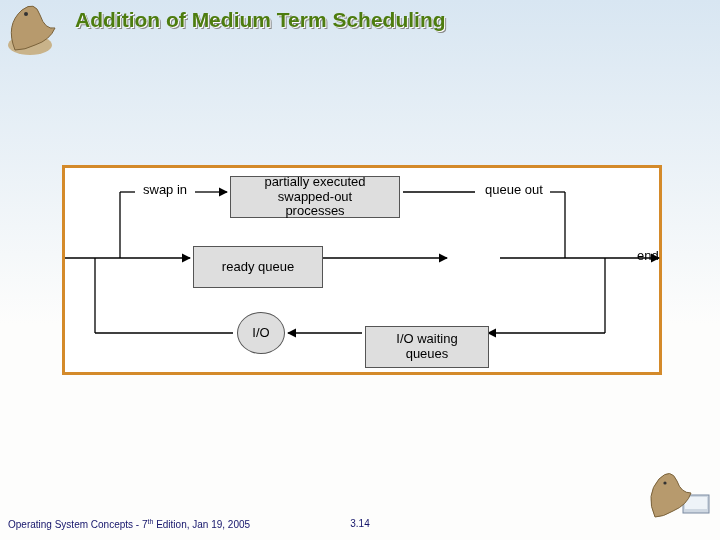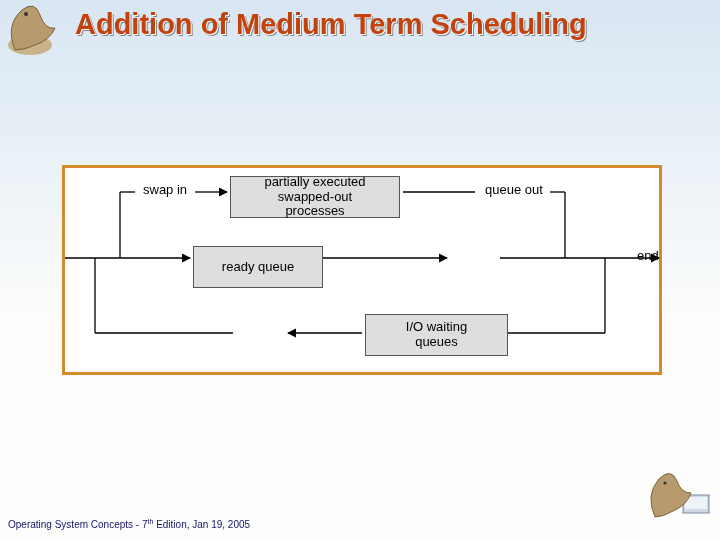--- a/index.html
+++ b/index.html
@@ -4,23 +4,23 @@
 <style>
   * { box-sizing: border-box; margin: 0; padding: 0; }
   html, body { width: 720px; height: 540px; font-family: Arial, sans-serif; overflow: hidden; }
   body { position: relative; background: linear-gradient(to bottom, #d8e6f2 0%, #fdfdfc 60%, #fdfdfc 100%); }
 
   .title {
     position: absolute;
     top: 8px;
     left: 75px;
     width: 600px;
-    font-size: 29px;
+    font-size: 21px;
     font-weight: bold;
-    color: #c2410c;
+    color: #4d7c0f;
     text-shadow: 1px 1px 0 #fff, 2px 2px 0 #888;
   }
 
   .dino-tl {
     position: absolute;
     top: 0; left: 0;
     width: 65px; height: 60px;
   }
   .dino-br {
     position: absolute;
@@ -130,30 +130,32 @@
 
     </svg>
 
     <div class="plain-label" style="left:78px; top:14px;">swap in</div>
     <div class="plain-label" style="left:420px; top:14px;">queue out</div>
     <div class="plain-label" style="left:572px; top:80px;">end</div>
 
     <div class="node" style="left:165px; top:8px; width:170px; height:34px; white-space:pre-line;">partially executed
 swapped-out processes</div>
     <div class="node" style="left:128px; top:78px; width:130px; height:24px;">ready queue</div>
-    <div class="node" style="left:300px; top:146px; width:143px; height:38px; white-space:pre-line;">I/O waiting
+    <div class="node io" style="left:172px; top:144px; width:48px; height:42px;">I/O</div>
+    <div class="node" style="left:300px; top:158px; width:124px; height:38px; white-space:pre-line;">I/O waiting
 queues</div>
 
   </div>
 </div>
 
 <svg class="dino-br" viewBox="0 0 75 55">
   <rect x="38" y="28" width="26" height="18" fill="#cfd8e2" stroke="#7a8aa0"></rect>
   <rect x="40" y="30" width="22" height="12" fill="#eef3f8"></rect>
   <path d="M10 50 Q 0 28 14 12 Q 26 0 32 14 Q 36 26 46 26 Q 42 38 28 44 Q 18 50 10 50 Z" fill="#b79a6d" stroke="#7a623a" stroke-width="1"></path>
   <circle cx="20" cy="16" r="1.6" fill="#333"></circle>
 </svg>
 
 <div class="footer">
   <div class="left">
     <span>Operating System Concepts - 7</span><span class="sup">th</span><span> Edition, Jan 19, 2005</span>
   </div>
+  <div class="center">3.14</div>
 </div>
 
 </body></html>

